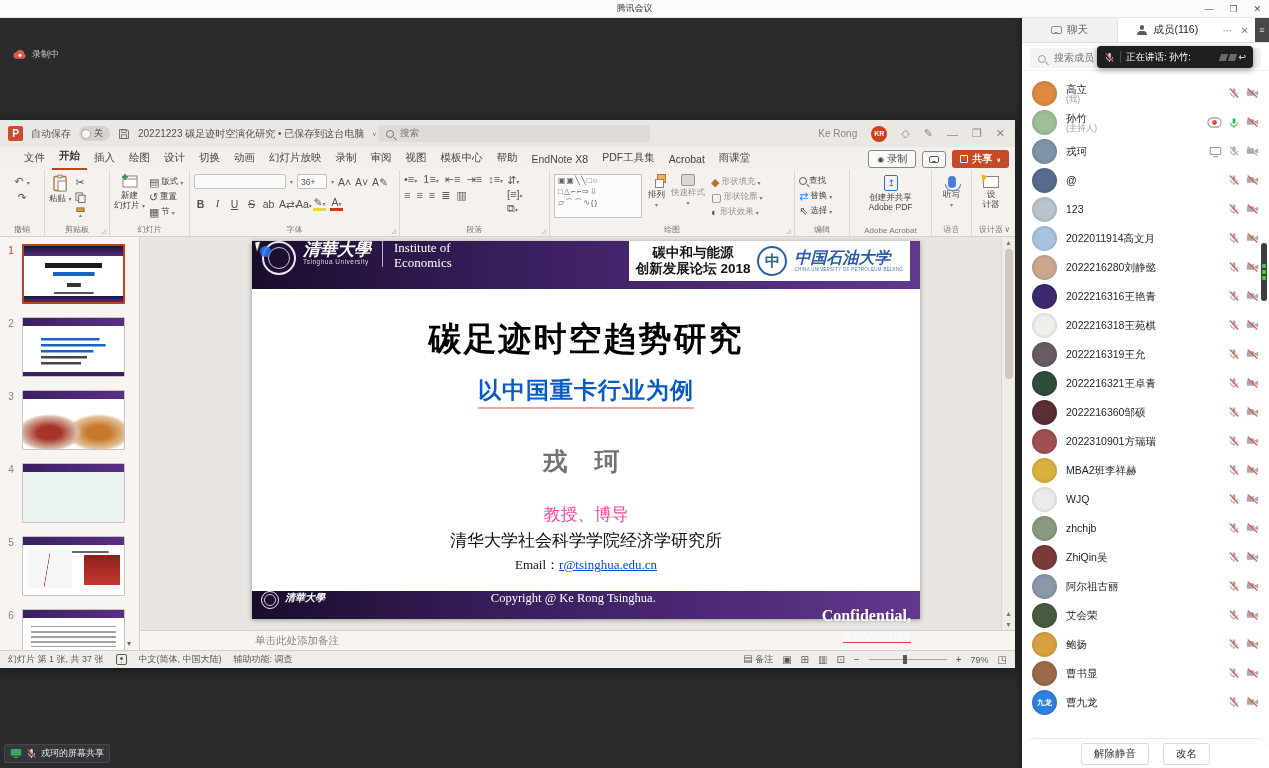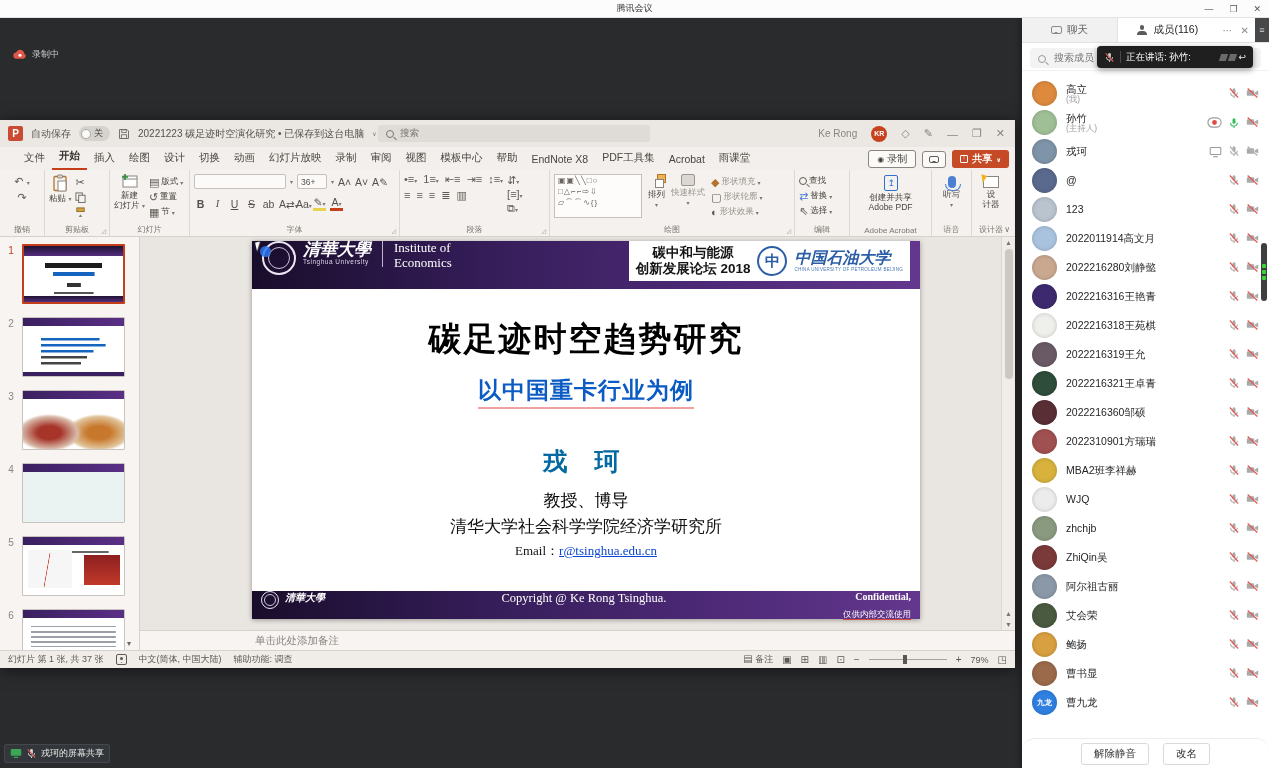--- a/index.html
+++ b/index.html
@@ -139,29 +139,29 @@
   .inst{font-family:"Liberation Serif","DejaVu Serif",serif;font-size:13px;line-height:1.15;}
   .forum-box{margin-left:auto;background:#fff;height:40px;display:flex;align-items:center;gap:7px;padding:2px 7px;}
   .forum-text{font-weight:bold;font-size:13.5px;color:#141414;line-height:1.2;text-align:center;white-space:nowrap;}
   .cup-logo{width:30px;height:30px;border:2.4px solid #2b5ea7;border-radius:50%;color:#2b5ea7;font-size:15px;font-weight:bold;display:flex;align-items:center;justify-content:center;flex:none;font-family:"Liberation Serif",serif;}
   .cup-txt{display:flex;flex-direction:column;line-height:1;}
   .cup-cn{color:#2b5ea7;font-family:"Liberation Serif","DejaVu Serif",serif;font-style:italic;font-weight:bold;font-size:16px;white-space:nowrap;}
   .cup-en{color:#4a76b4;font-size:4.5px;letter-spacing:.3px;margin-top:2px;}
   .s-bodytxt{text-align:center;}
   .s-title{margin-top:28px;font-size:33px;font-weight:bold;color:#000;letter-spacing:2px;}
   .s-sub{display:inline-block;margin-top:13px;font-size:23px;font-weight:bold;color:#0b5bc4;border-bottom:2px solid #f0a2a2;padding-bottom:1px;letter-spacing:1px;}
-  .s-speaker{margin-top:36px;font-size:25px;font-weight:bold;color:#0369a1;letter-spacing:10px;}
-  .s-l1{margin-top:11px;font-size:17px;color:#000000;}
+  .s-speaker{margin-top:36px;font-size:25px;font-weight:bold;color:#737373;letter-spacing:10px;}
+  .s-l1{margin-top:25px;font-size:17px;color:#ec4899;}
   .s-l2{margin-top:3px;font-size:17px;color:#111;}
   .s-email{margin-top:4px;font-size:13px;color:#111;font-family:"Liberation Serif","DejaVu Serif",serif;}
   .s-email a{color:#0b46d0;}
   .s-footer{position:absolute;left:0;right:0;bottom:0;height:28px;padding:0 9px;gap:6px;}
   .cp{flex:1;text-align:center;font-family:"Liberation Serif","DejaVu Serif",serif;font-size:12.5px;}
   .conf{text-align:right;line-height:1.15;}
-  .conf1{font-family:"Liberation Serif","DejaVu Serif",serif;font-weight:bold;font-size:10px;}
+  .conf1{font-family:"Liberation Serif","DejaVu Serif",serif;font-weight:bold;font-size:16px;margin-top:16px;}
   .conf2{font-size:8.5px;border-bottom:1px solid #d04a3a;display:inline-block;}
   .foot-cn{font-family:"Liberation Serif","DejaVu Serif",serif;font-style:italic;font-weight:bold;font-size:10px;}
 
   .notes{height:20px;background:#f7f4f1;border-top:1px solid #d5d1cc;display:flex;align-items:center;flex:none;}
   .notes .txt{margin-left:115px;font-size:10.5px;color:#8a857f;}
 
   
   .statusbar{height:18px;background:#f0ece8;border-top:1px solid #d5d1cc;display:flex;align-items:center;padding:0 8px;gap:12px;font-size:9px;color:#5c5751;flex:none;}
   .sb-right{margin-left:auto;display:flex;align-items:center;gap:9px;}
   .sb-ic{font-size:10px;color:#5c5751;}

